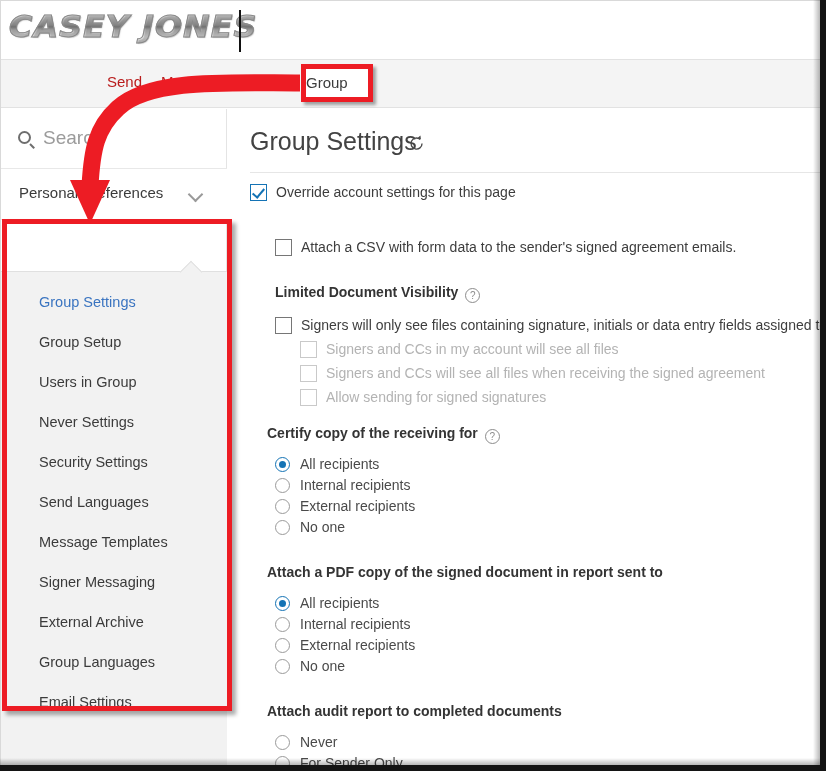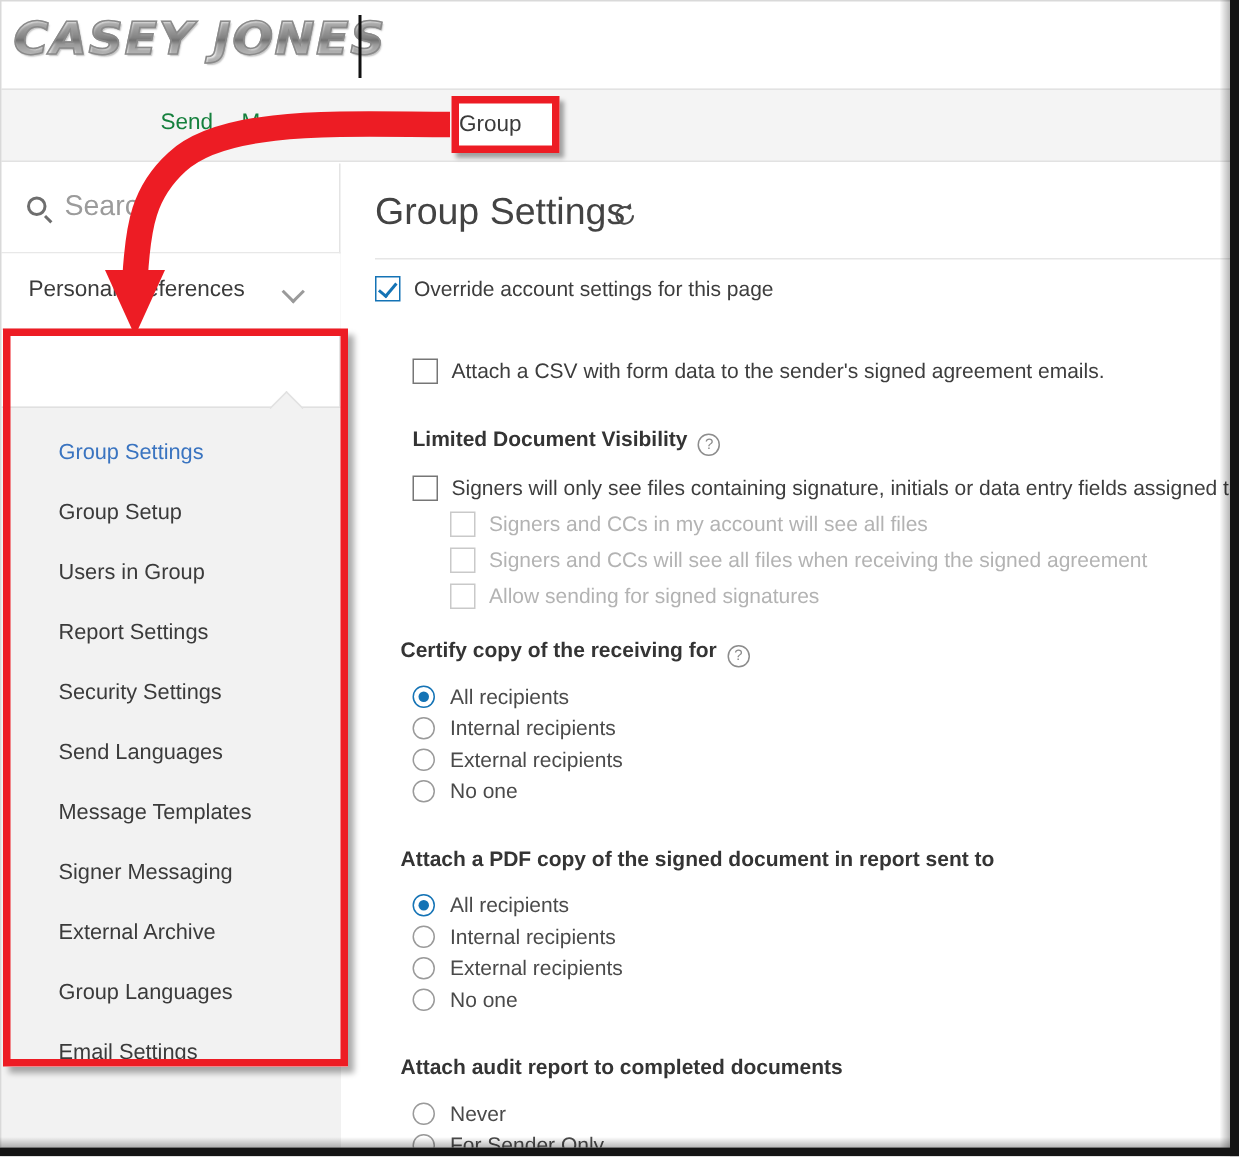--- a/index.html
+++ b/index.html
@@ -79,21 +79,21 @@
     left: 1px; top: 59px;
     width: 819px; height: 49px;
     background: #f4f4f4;
     border-top: 1px solid #e2e2e2;
     border-bottom: 1px solid #e2e2e2;
   }
   .nav-item {
     position: absolute;
     top: 13px;
     font-size: 15px;
-    color: #15803d;
+    color: #b91c1c;
     white-space: nowrap;
   }
   #nav-send    { left: 106px; }
   #nav-manage  { left: 160px; }
   #nav-reports { left: 243px; }
 
   
   #group-highlight {
     position: absolute;
     left: 301px; top: 64px;
@@ -380,21 +380,21 @@
       <div class="chev down"></div>
     </div>
 
 
     <div id="submenu">
       <div id="submenu-notch"></div>
 
       <div class="sub-item active" style="top:22px">Group Settings</div>
       <div class="sub-item" style="top:62px">Group Setup</div>
       <div class="sub-item" style="top:102px">Users in Group</div>
-      <div class="sub-item" style="top:142px">Report Settings</div>
+      <div class="sub-item" style="top:142px">Never Settings</div>
       <div class="sub-item" style="top:182px">Security Settings</div>
       <div class="sub-item" style="top:222px">Send Languages</div>
       <div class="sub-item" style="top:262px">Message Templates</div>
       <div class="sub-item" style="top:302px">Signer Messaging</div>
       <div class="sub-item" style="top:342px">External Archive</div>
       <div class="sub-item" style="top:382px">Group Languages</div>
       <div class="sub-item" style="top:422px">Email Settings</div>
     </div>
 
   </div>

